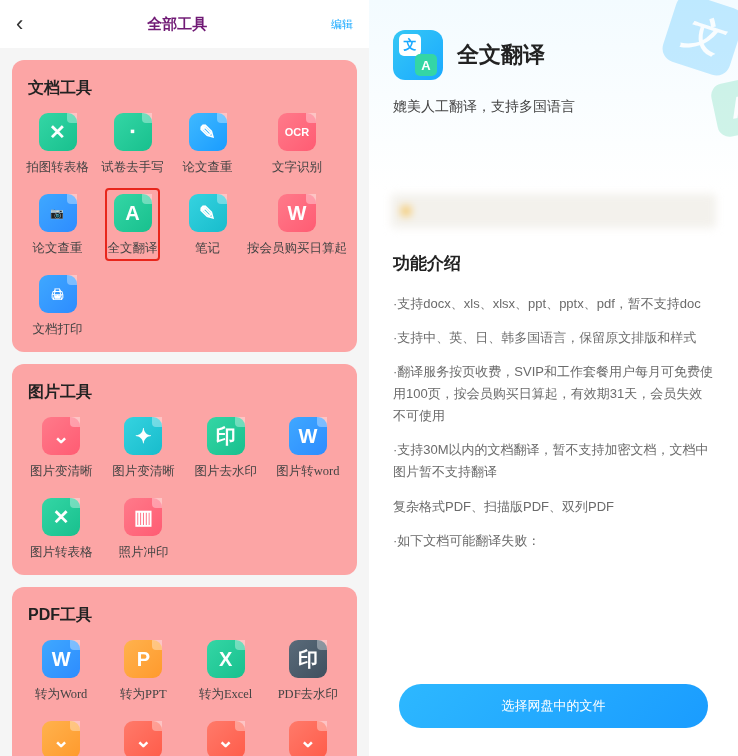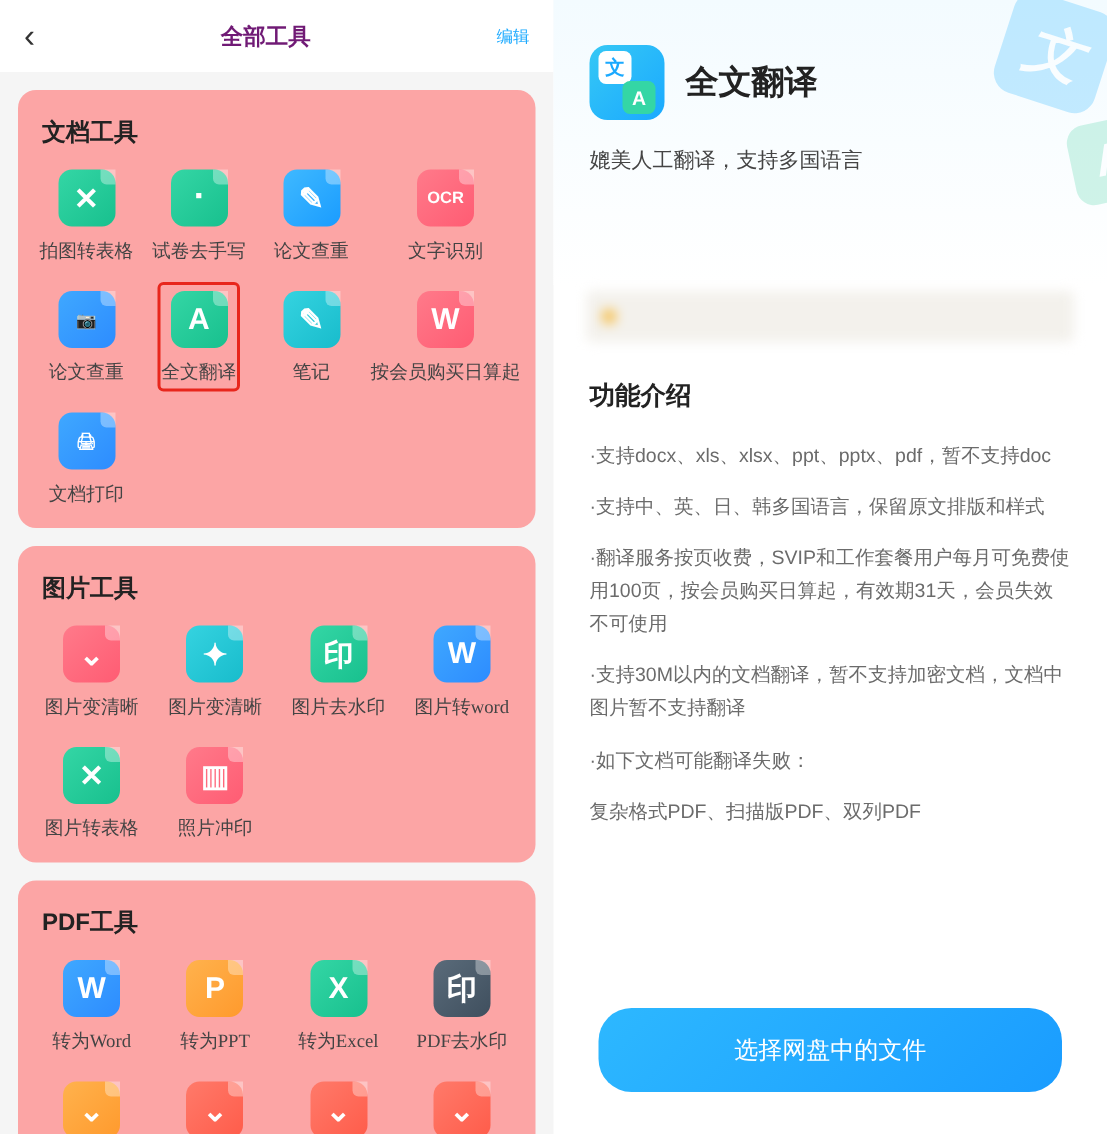--- a/index.html
+++ b/index.html
@@ -182,26 +182,26 @@
   .detail { padding: 22px 24px 12px 24px; font-size:13px; color:#6b6b6b; line-height:1.7; }
   .detail-title { font-size:17px; font-weight:700; color:#222; margin-bottom:14px; }
   .detail p { margin-bottom:12px; }
 
   .right-footer {
     padding: 18px 30px 28px 30px;
     display:flex; justify-content:center;
   }
   .primary-btn {
     width: 100%;
-    height: 56px;
+    height: 44px;
     border: none;
     border-radius: 22px;
     background: linear-gradient(135deg,#2db8ff,#1a9cff);
     color:#fff;
-    font-size:16px;
+    font-size:13px;
     font-weight:500;
     cursor:pointer;
   }
 </style>
 </head>
 <body>
 
 <div class="left-pane">
   <div class="header">
     <span class="back">‹</span>
@@ -332,21 +332,21 @@
     <div class="hero-sub">媲美人工翻译，支持多国语言</div>
   </div>
   <div class="blur-strip"></div>
   <div class="detail">
     <div class="detail-title">功能介绍</div>
     <div id="bullets-root">
         <p>·支持docx、xls、xlsx、ppt、pptx、pdf，暂不支持doc</p>
         <p>·支持中、英、日、韩多国语言，保留原文排版和样式</p>
         <p>·翻译服务按页收费，SVIP和工作套餐用户每月可免费使用100页，按会员购买日算起，有效期31天，会员失效不可使用</p>
         <p>·支持30M以内的文档翻译，暂不支持加密文档，文档中图片暂不支持翻译</p>
+        <p>复杂格式PDF、扫描版PDF、双列PDF</p>
         <p>·如下文档可能翻译失败：</p>
-        <p>复杂格式PDF、扫描版PDF、双列PDF</p>
       </div>
   </div>
   <div style="flex:1"></div>
   <div class="right-footer">
     <button class="primary-btn">选择网盘中的文件</button>
   </div>
 </div>
 
 </body></html>

